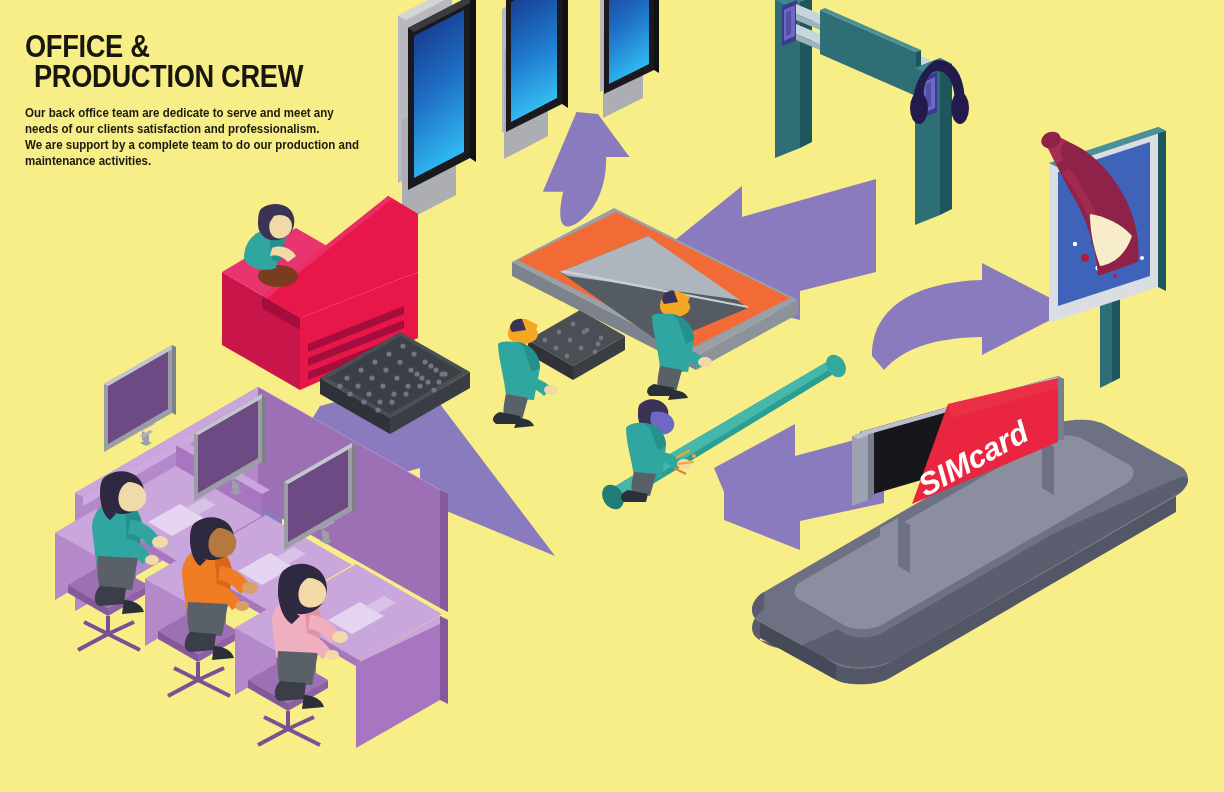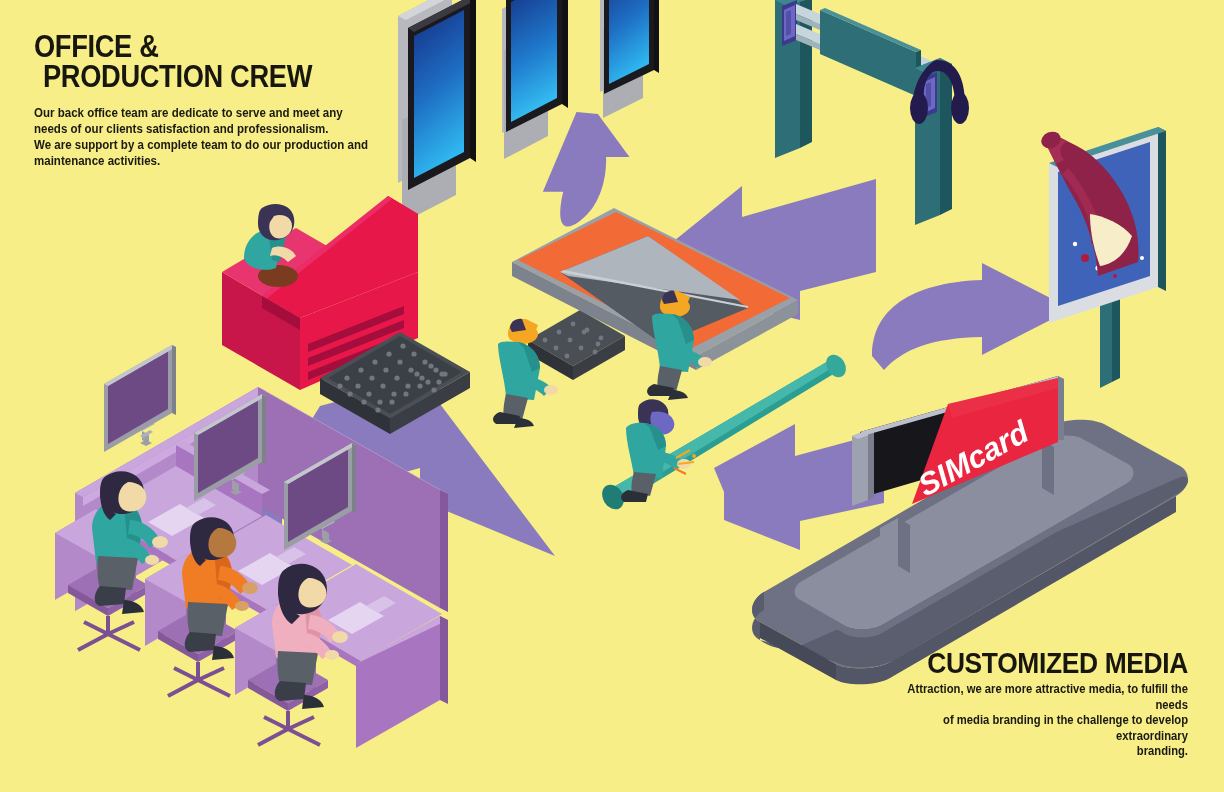--- a/index.html
+++ b/index.html
@@ -9,21 +9,21 @@
     background:#F8EE87;
     font-family:"Liberation Sans", sans-serif;
     position:relative;
   }
   #stage{position:absolute;inset:0;width:1224px;height:792px;}
   #artboard{position:absolute;inset:0;}
   svg.scene{position:absolute;top:0;left:0;width:1224px;height:792px;display:block;}
 
   
   .txt-block{position:absolute;}
-  #left-text{left:34px;top:32px;width:380px;}
+  #left-text{left:25px;top:32px;width:380px;}
   #right-text{right:36px;top:648px;width:330px;text-align:right;}
 
   .headline{
     font-family:"Liberation Sans", sans-serif;
     font-weight:bold;
     color:#18170F;
     letter-spacing:-0.4px;
     line-height:0.97;
     margin:0;
     transform:scaleX(0.88);
@@ -645,23 +645,15 @@
       <h1 class="headline">OFFICE &amp;</h1>
       <h1 class="headline hl2">PRODUCTION CREW</h1>
       <p class="body-copy">
         <span>Our back office team are dedicate to serve and meet any</span>
         <span>needs of our clients satisfaction and professionalism.</span>
         <span>We are support by a complete team to do our production and</span>
         <span>maintenance activities.</span>
       </p>
     </div>
 
-    <div class="txt-block" id="right-text">
-      <h1 class="headline">CUSTOMIZED MEDIA</h1>
-      <p class="body-copy">
-        <span>Attraction, we are more attractive media, to fulfill the needs</span>
-        <span>of media branding in the challenge to develop extraordinary</span>
-        <span>branding.</span>
-      </p>
-    </div>
 
   </div>
 </div>
 
 </body></html>

